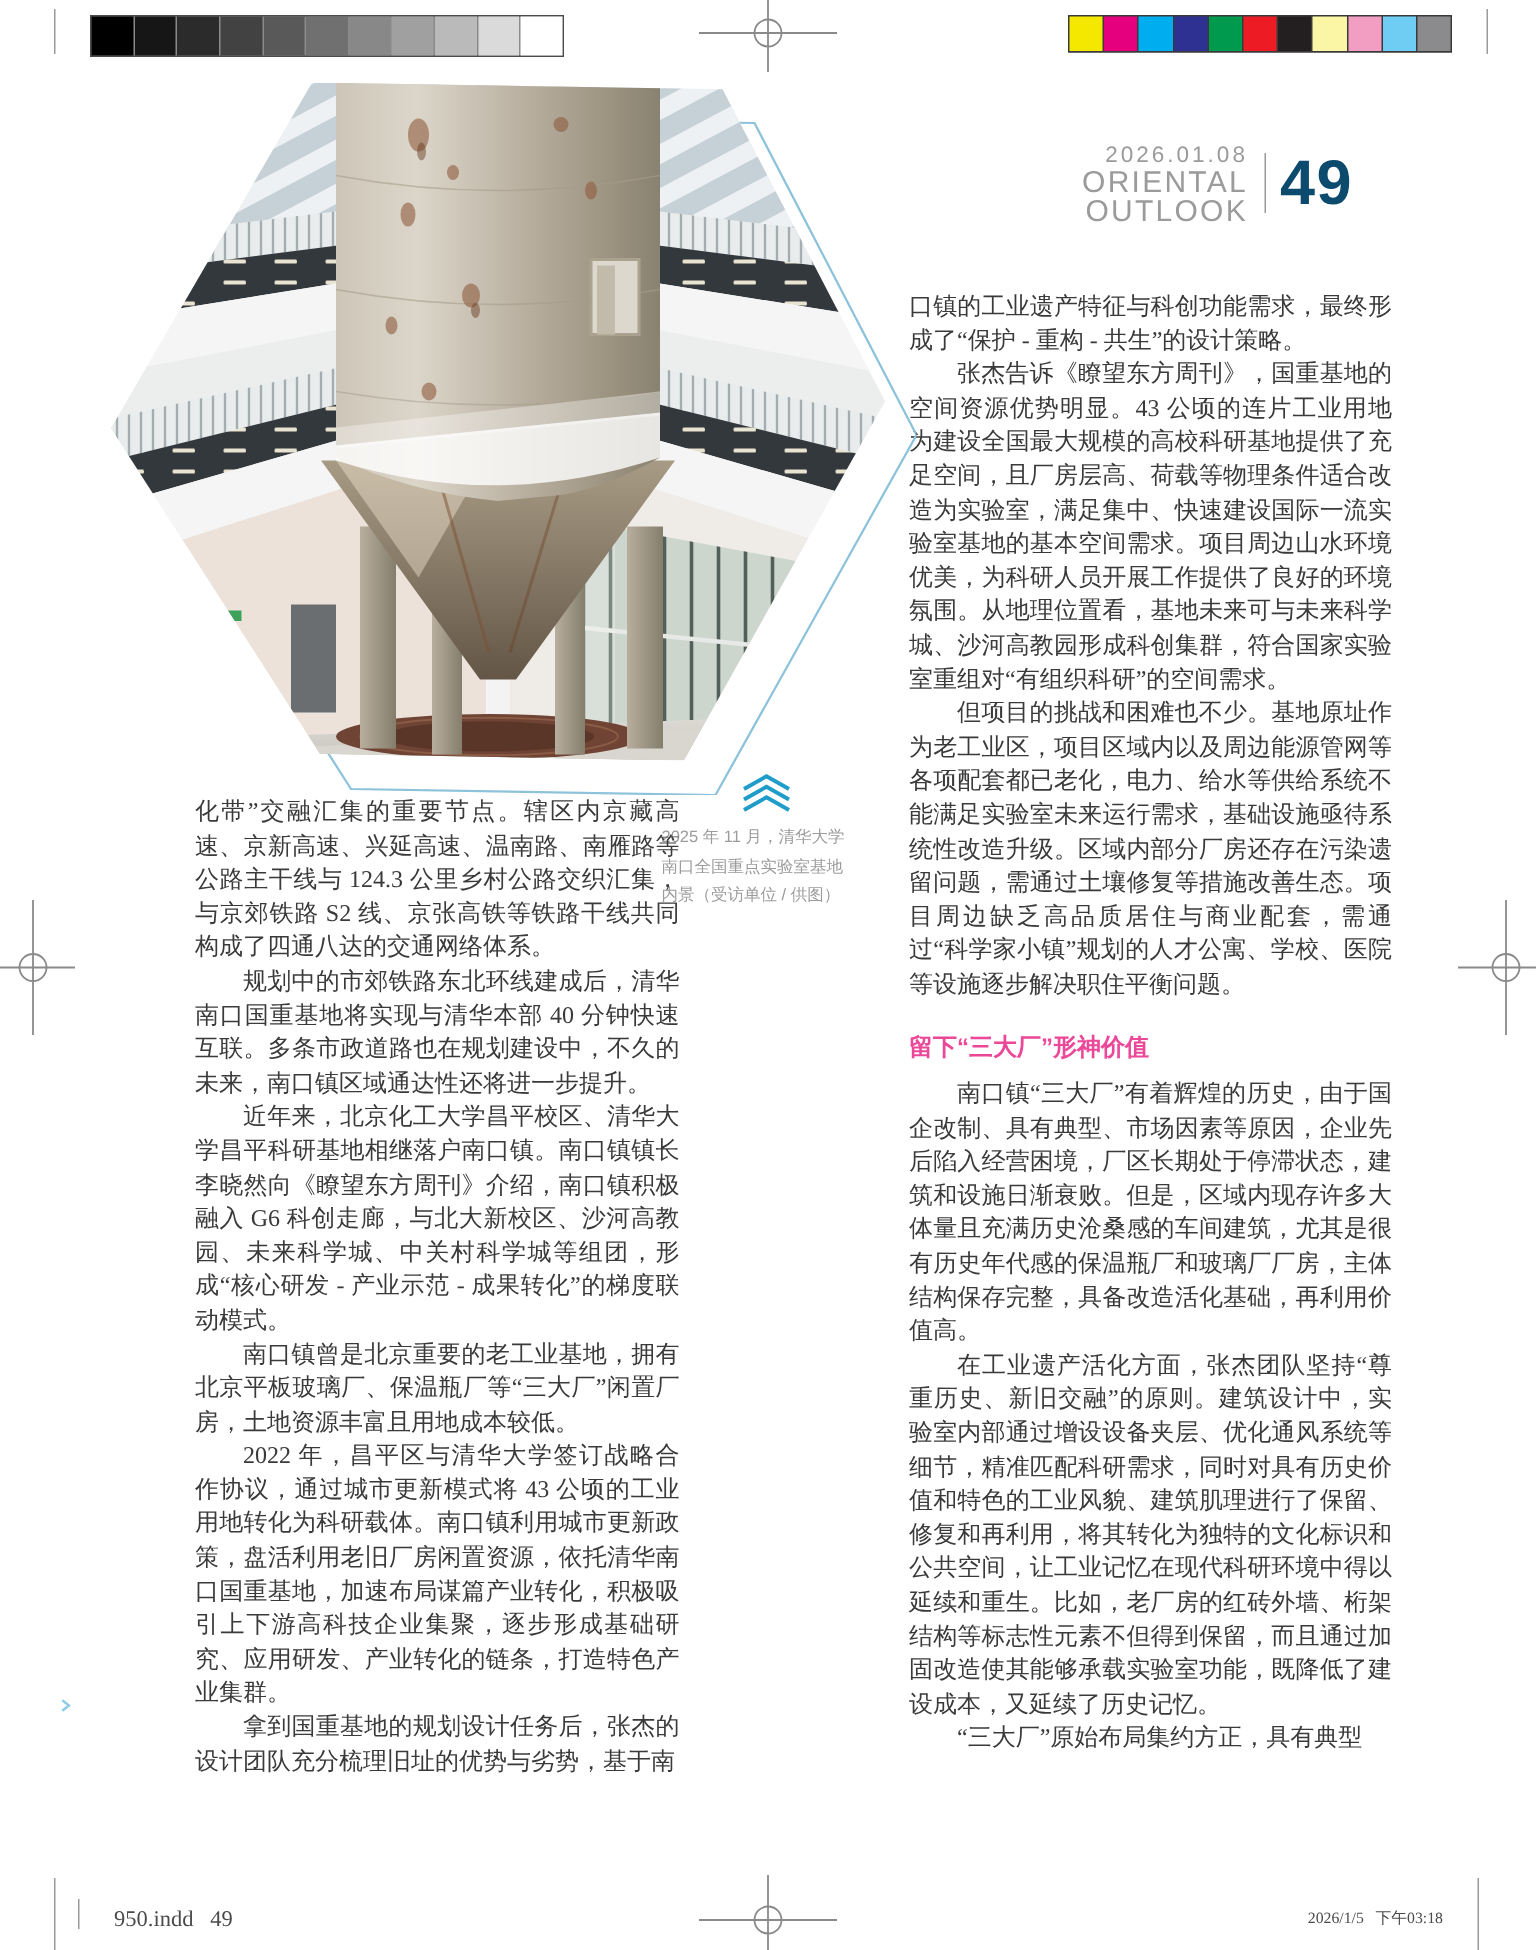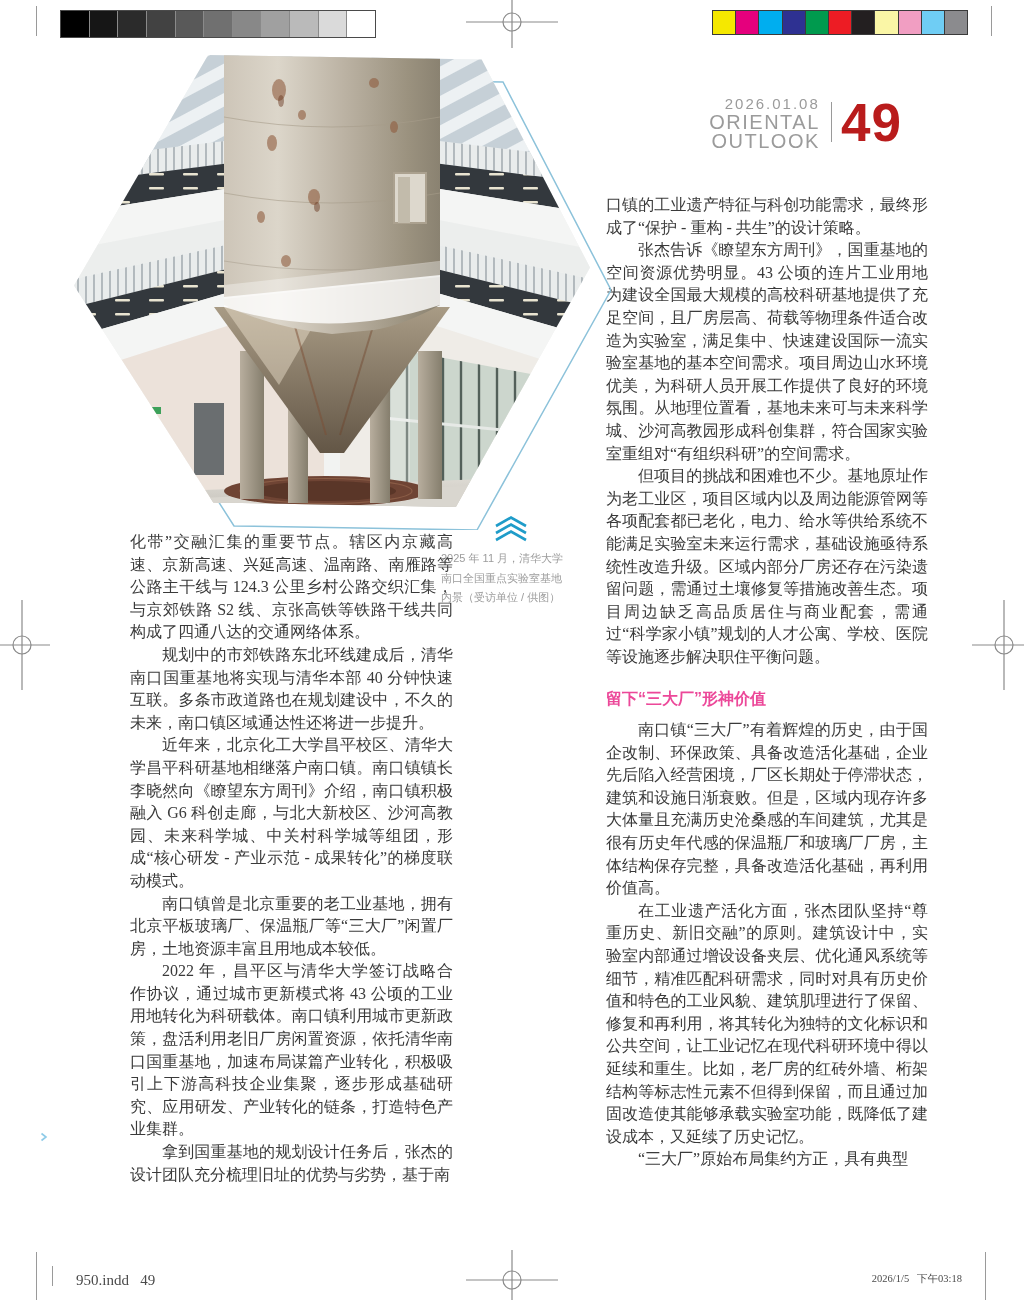--- a/index.html
+++ b/index.html
@@ -22,21 +22,21 @@
   .reg line, .reg circle { stroke:#8a8a8a; stroke-width:1.2; fill:none; }
   .cropline { background:#9a9a9a; }
 
   
   .hdr { left:676px; top:98px; width:226px; height:48px; display:flex; align-items:center; justify-content:flex-end;
          font-family:Liberation Sans, sans-serif; }
   .hdr-text { text-align:right; color:#9b9b9b; line-height:19px; }
   .hdr-date { font-size:15px; letter-spacing:2px; }
   .hdr-mag  { font-size:20px; letter-spacing:1.5px; word-spacing:7px; }
   .hdr-div  { width:2px; height:40px; background:#9a9a9a; margin:0 9px 0 11px; }
-  .hdr-num  { font-size:53px; font-weight:700; color:#b91c1c; letter-spacing:1px; line-height:1; }
+  .hdr-num  { font-size:42px; font-weight:700; color:#0c4a6e; letter-spacing:1px; line-height:1; }
 
   
   .hex-outline { left:95px; top:78px; width:516px; height:452px; z-index:1; }
   .hex-photo { left:74px; top:55px; width:516px; height:452px; z-index:2;
     clip-path: polygon(26% 0%, 79% 1%, 100% 47%, 74% 100%, 27% 99%, 0% 51%); }
 
   
   .cap-chevron { left:493px; top:515px; }
   .caption { left:441px; top:549px; width:158px;
     font-family:"Liberation Sans","DejaVu Sans",sans-serif;
@@ -268,21 +268,21 @@
     <p class="indent">南口镇曾是北京重要的老工业基地，拥有北京平板玻璃厂、保温瓶厂等“三大厂”闲置厂房，土地资源丰富且用地成本较低。</p>
     <p class="indent">2022 年，昌平区与清华大学签订战略合作协议，通过城市更新模式将 43 公顷的工业用地转化为科研载体。南口镇利用城市更新政策，盘活利用老旧厂房闲置资源，依托清华南口国重基地，加速布局谋篇产业转化，积极吸引上下游高科技企业集聚，逐步形成基础研究、应用研发、产业转化的链条，打造特色产业集群。</p>
     <p class="indent">拿到国重基地的规划设计任务后，张杰的设计团队充分梳理旧址的优势与劣势，基于南</p>
   </div>
 
   <div class="abs col col-right">
     <p>口镇的工业遗产特征与科创功能需求，最终形成了“保护 - 重构 - 共生”的设计策略。</p>
     <p class="indent">张杰告诉《瞭望东方周刊》，国重基地的空间资源优势明显。43 公顷的连片工业用地为建设全国最大规模的高校科研基地提供了充足空间，且厂房层高、荷载等物理条件适合改造为实验室，满足集中、快速建设国际一流实验室基地的基本空间需求。项目周边山水环境优美，为科研人员开展工作提供了良好的环境氛围。从地理位置看，基地未来可与未来科学城、沙河高教园形成科创集群，符合国家实验室重组对“有组织科研”的空间需求。</p>
     <p class="indent">但项目的挑战和困难也不少。基地原址作为老工业区，项目区域内以及周边能源管网等各项配套都已老化，电力、给水等供给系统不能满足实验室未来运行需求，基础设施亟待系统性改造升级。区域内部分厂房还存在污染遗留问题，需通过土壤修复等措施改善生态。项目周边缺乏高品质居住与商业配套，需通过“科学家小镇”规划的人才公寓、学校、医院等设施逐步解决职住平衡问题。</p>
     <p class="section-heading">留下“三大厂”形神价值</p>
-    <p class="indent">南口镇“三大厂”有着辉煌的历史，由于国企改制、环保政策、具备改造活化基础，企业先后陷入经营困境，厂区长期处于停滞状态，建筑和设施日渐衰败。但是，区域内现存许多大体量且充满历史沧桑感的车间建筑，尤其是很有历史年代感的保温瓶厂和玻璃厂厂房，主体结构保存完整，具备改造活化基础，再利用价值高。</p>
+    <p class="indent">南口镇“三大厂”有着辉煌的历史，由于国企改制、具有典型、市场因素等原因，企业先后陷入经营困境，厂区长期处于停滞状态，建筑和设施日渐衰败。但是，区域内现存许多大体量且充满历史沧桑感的车间建筑，尤其是很有历史年代感的保温瓶厂和玻璃厂厂房，主体结构保存完整，具备改造活化基础，再利用价值高。</p>
     <p class="indent">在工业遗产活化方面，张杰团队坚持“尊重历史、新旧交融”的原则。建筑设计中，实验室内部通过增设设备夹层、优化通风系统等细节，精准匹配科研需求，同时对具有历史价值和特色的工业风貌、建筑肌理进行了保留、修复和再利用，将其转化为独特的文化标识和公共空间，让工业记忆在现代科研环境中得以延续和重生。比如，老厂房的红砖外墙、桁架结构等标志性元素不但得到保留，而且通过加固改造使其能够承载实验室功能，既降低了建设成本，又延续了历史记忆。</p>
     <p class="indent">“三大厂”原始布局集约方正，具有典型</p>
   </div>
 
   <svg class="abs margin-mark" width="8" height="10" viewBox="0 0 8 10">
     <path d="M1.5,1.5 L6,5 L1.5,8.5" fill="none" stroke="#8ecbe8" stroke-width="1.6"></path>
   </svg>
 
   <div class="abs footer-left">950.indd   49</div>
   <div class="abs footer-right">2026/1/5   下午03:18</div>

